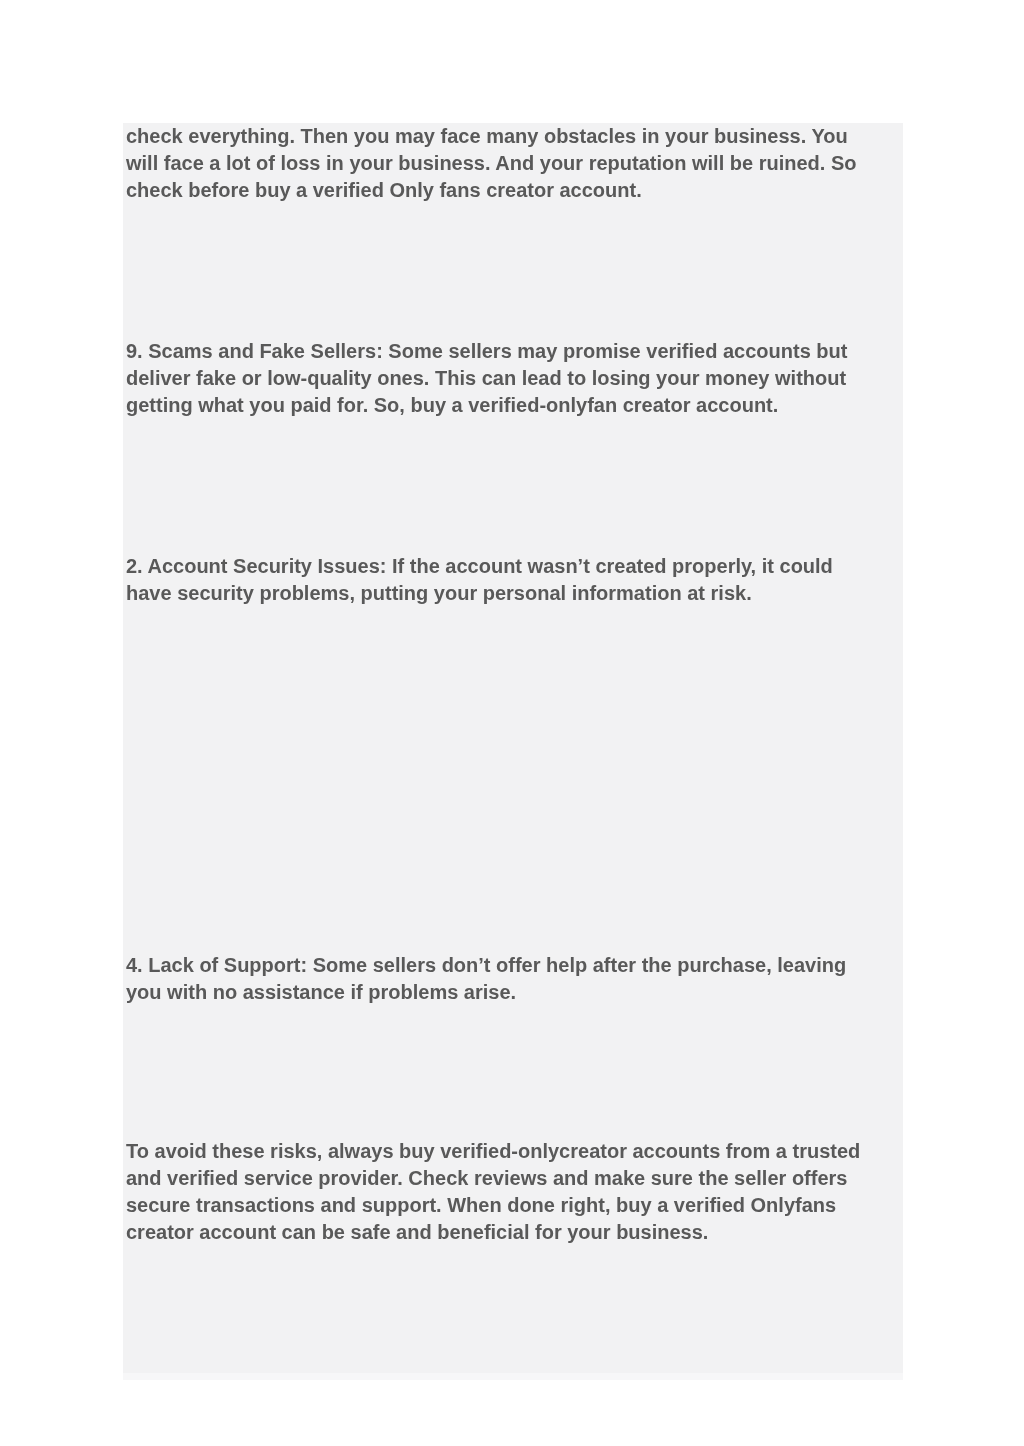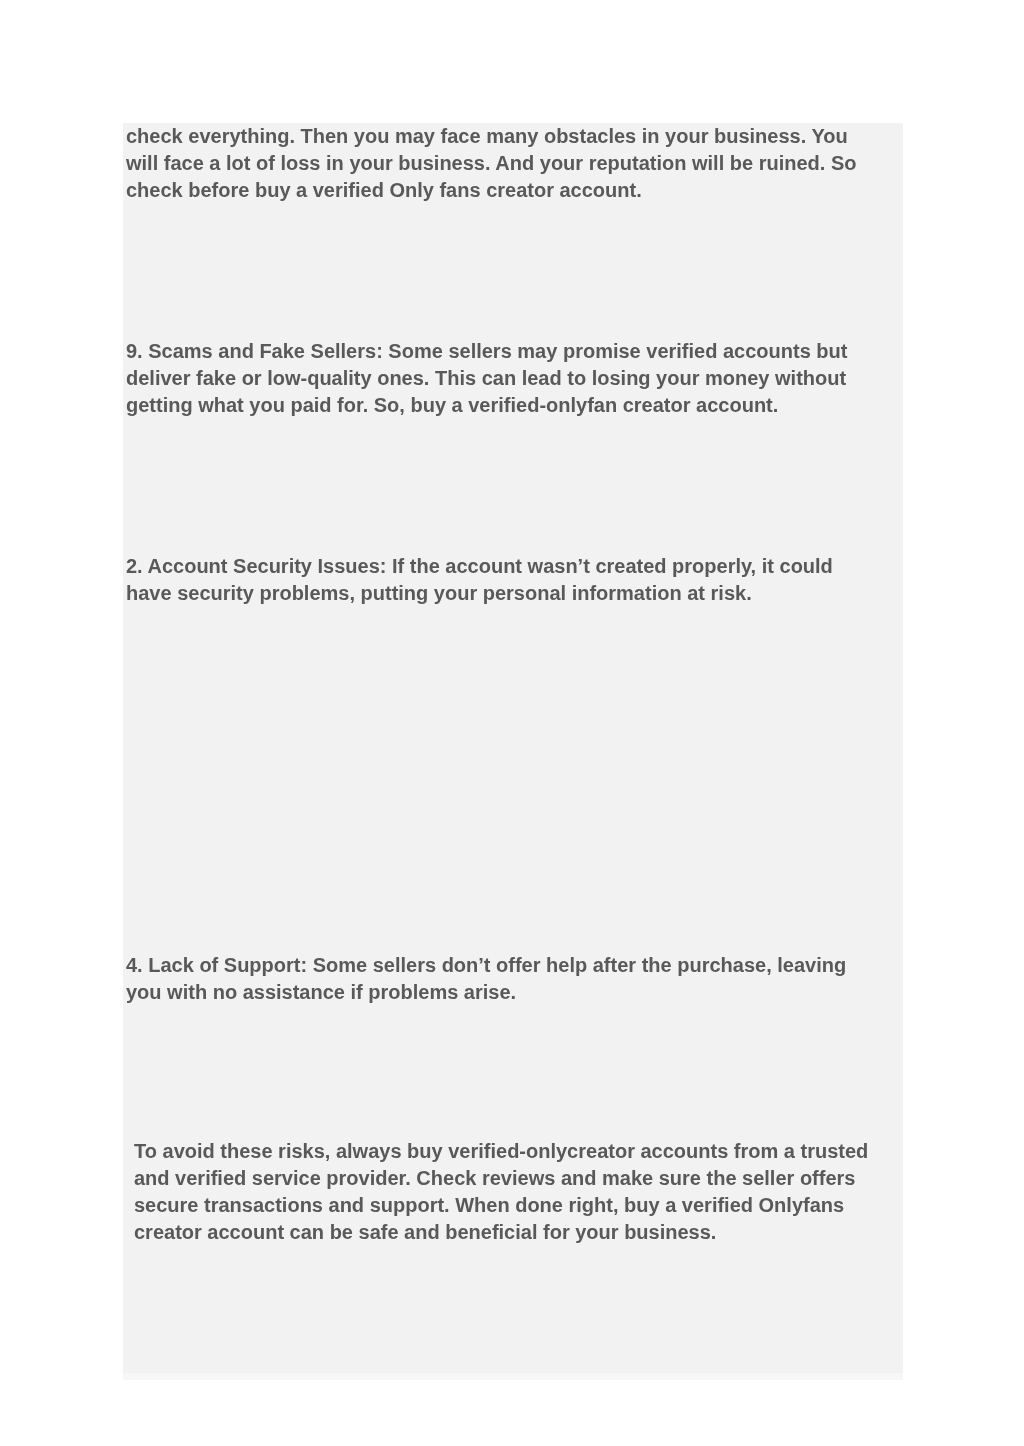--- a/index.html
+++ b/index.html
@@ -40,21 +40,21 @@
     font-size: 20px;
     line-height: 27px;
     white-space: pre-line;
     letter-spacing: 0px;
   }
   .para-1 { top: 0px; }
   .para-2 { top: 215px; }
   .para-3 { top: 430px; }
   .para-4 { top: 614px; }
   .para-5 { top: 829px; }
-  .para-6 { top: 1015px; margin-left: 8px; }
+  .para-6 { top: 1015px; }
 </style>
 </head>
 <body>
 
 <div class="content-panel">
   <p class="para para-1">check everything. Then you may face many obstacles in your business. You
 will face a lot of loss in your business. And your reputation will be ruined. So
 check before buy a verified Only fans creator account.</p>
   <p class="para para-2">9. Scams and Fake Sellers: Some sellers may promise verified accounts but
 deliver fake or low-quality ones. This can lead to losing your money without

